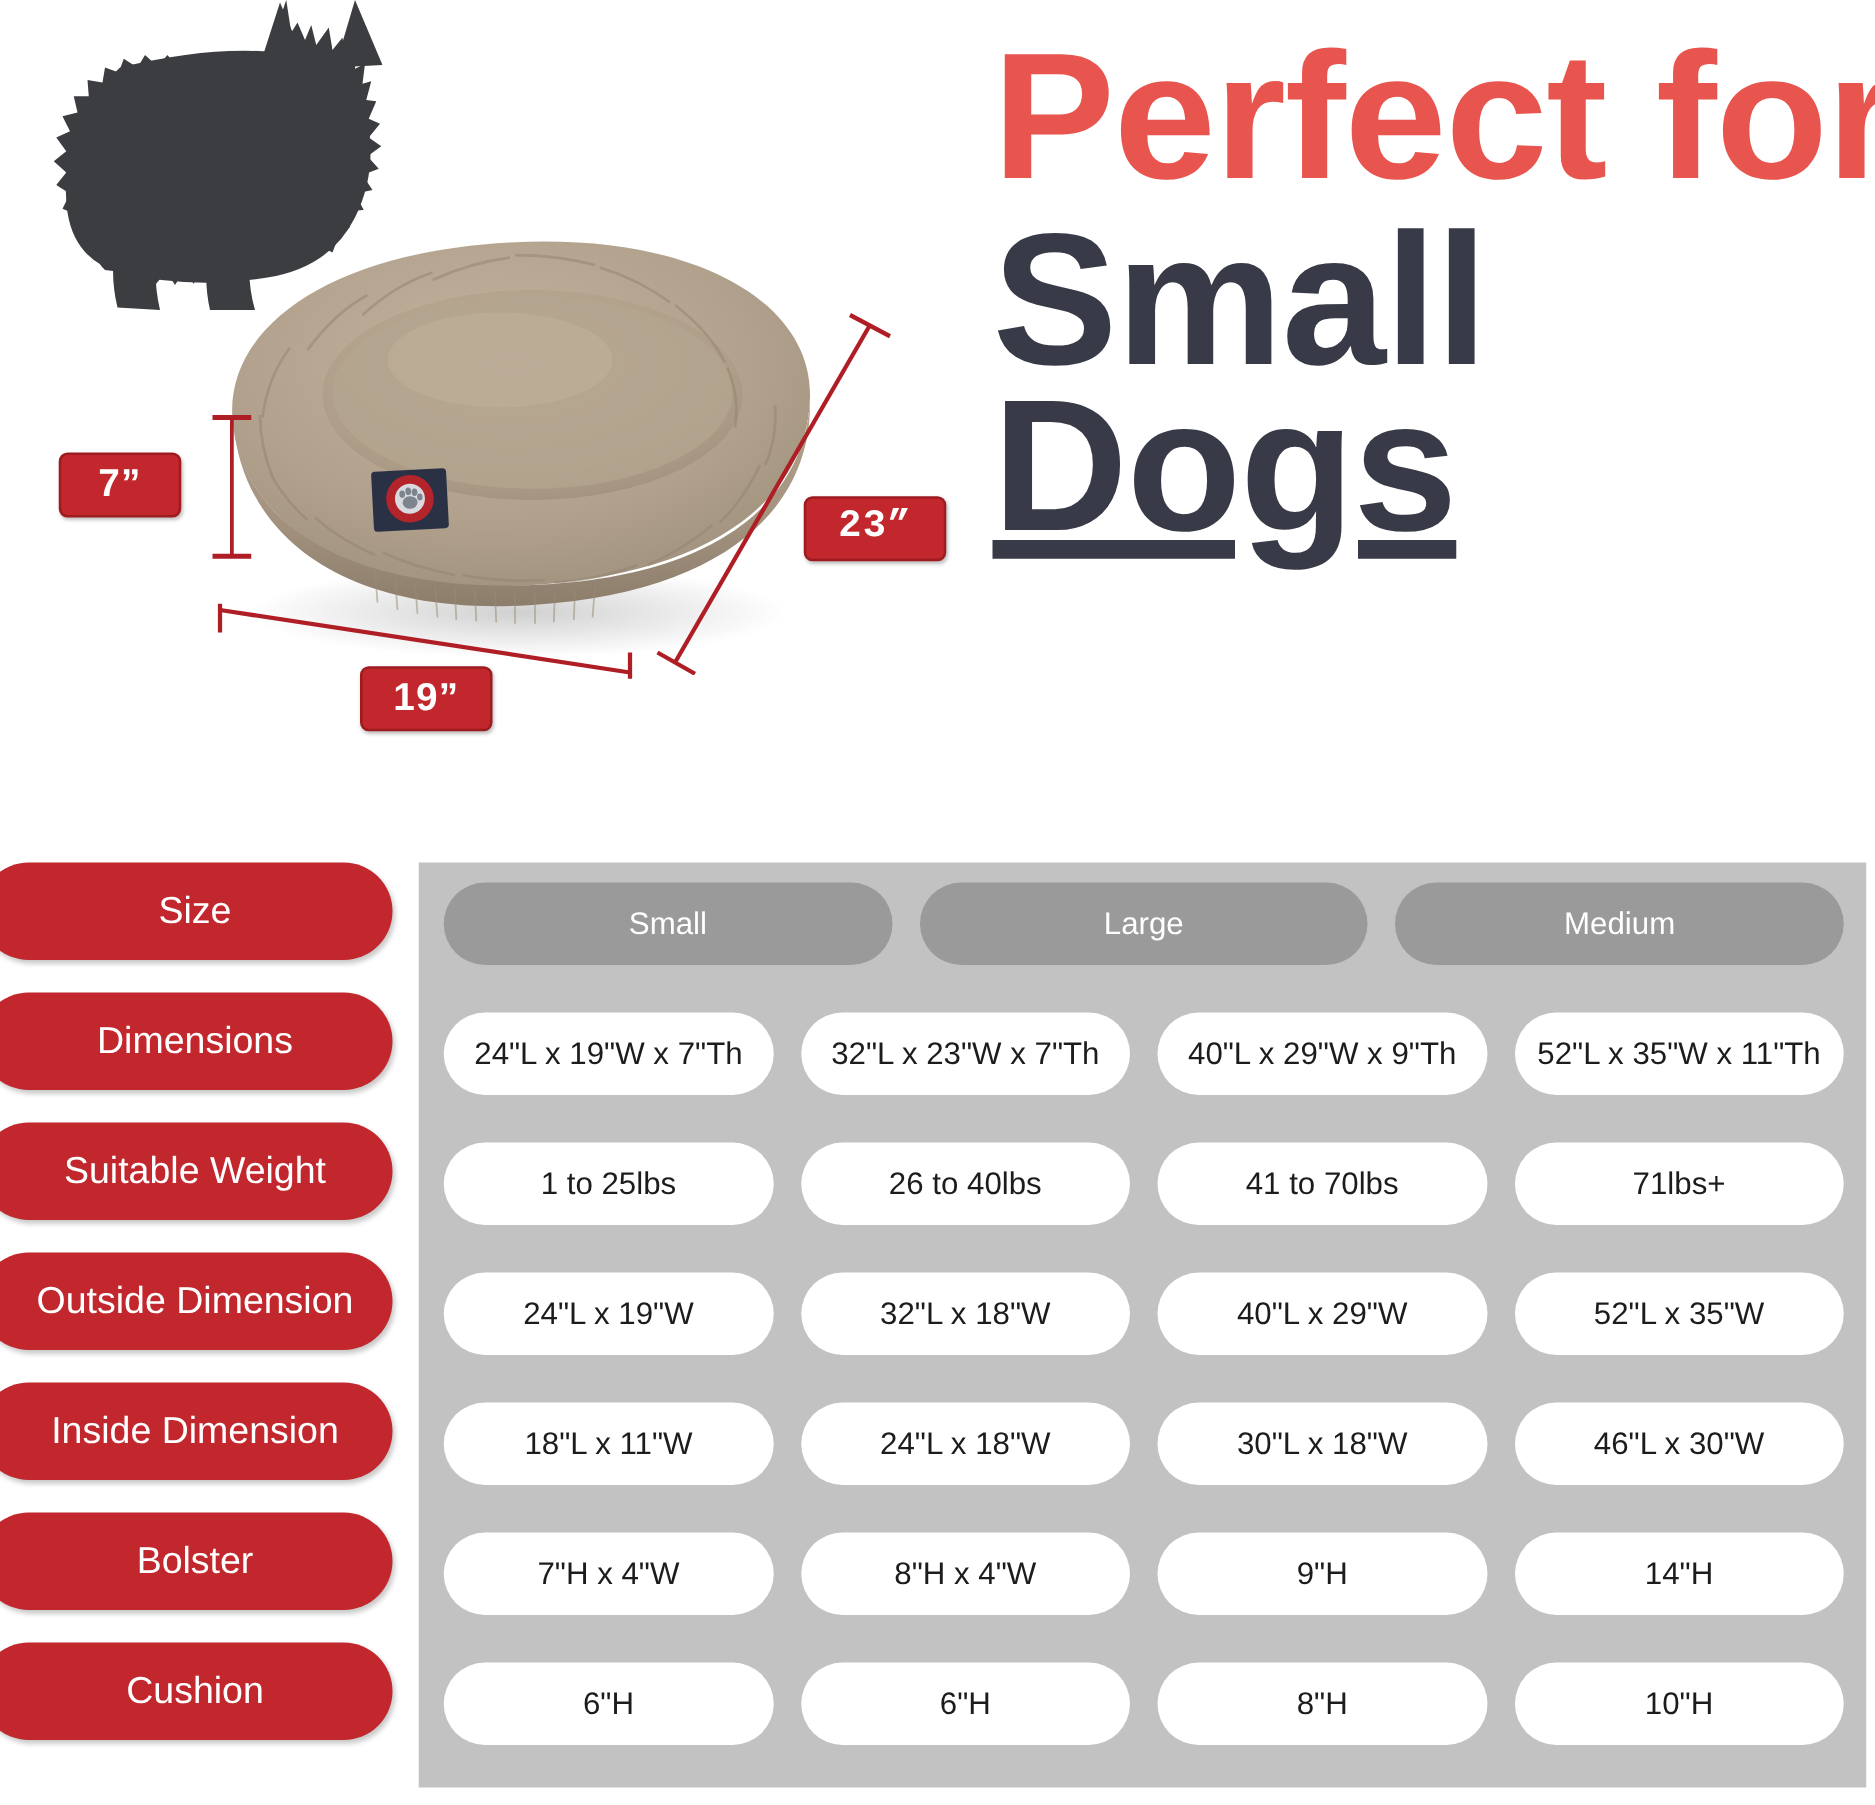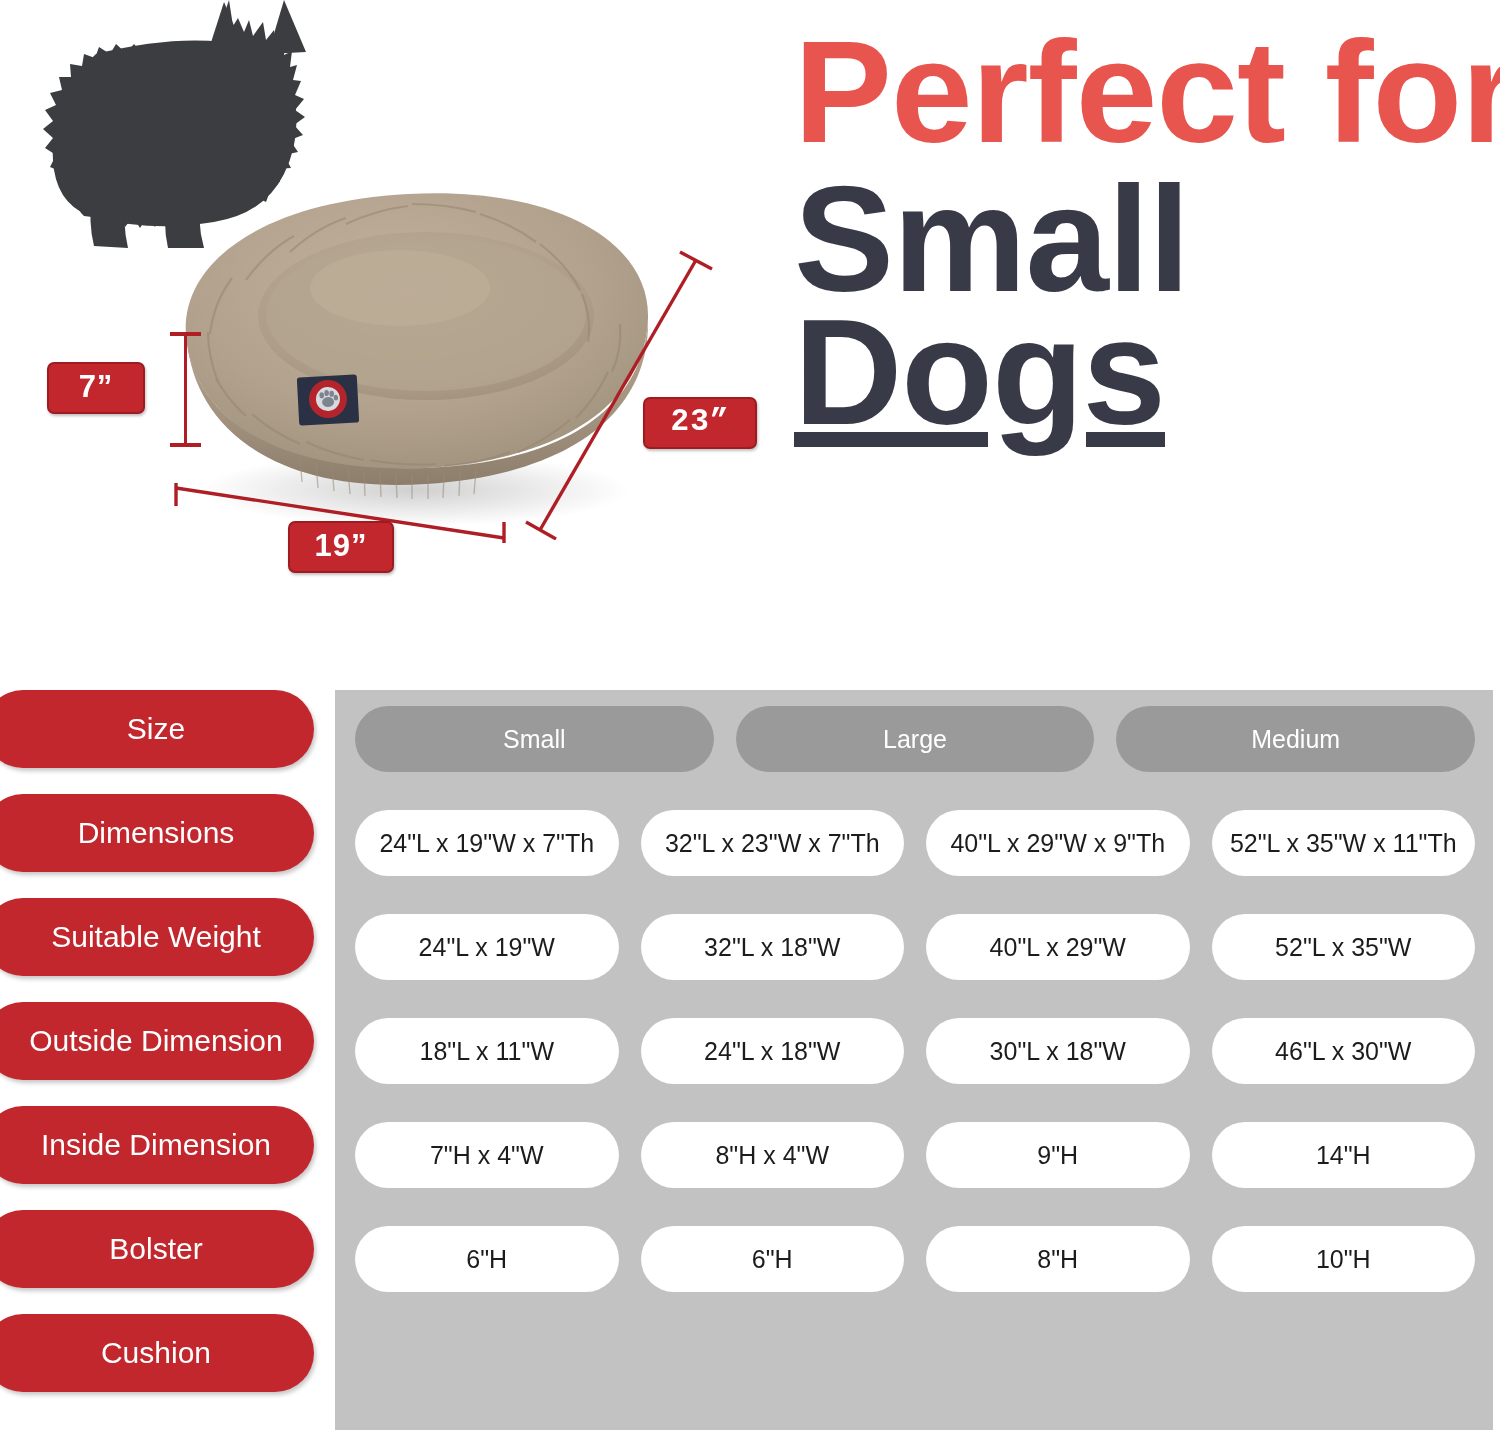--- a/index.html
+++ b/index.html
@@ -289,21 +289,21 @@
     <div class="meas-cap" style="left:170px; top:443px; width:31px; height:4px;"></div>
     <div class="meas-badge" style="left:47px; top:362px; width:68px;">7”</div>
 
     <div style="position:absolute; left:170px; top:482px; width:340px; height:62px;">
       <svg width="340" height="62" viewBox="0 0 340 62">
         <line x1="6" y1="6" x2="334" y2="56" stroke="#AF1E24" stroke-width="3.4"></line>
         <line x1="6" y1="1" x2="6" y2="24" stroke="#AF1E24" stroke-width="3.4"></line>
         <line x1="334" y1="40" x2="334" y2="61" stroke="#AF1E24" stroke-width="3.4"></line>
       </svg>
     </div>
-    <div class="meas-badge" style="left:288px; top:521px; width:76px;">19”</div>
+    <div class="meas-badge" style="left:288px; top:533px; width:76px;">19”</div>
 
     <div style="position:absolute; left:520px; top:250px; width:210px; height:290px;">
       <svg width="210" height="290" viewBox="0 0 210 290">
         <line x1="20" y1="280" x2="176" y2="10" stroke="#AF1E24" stroke-width="3.4"></line>
         <line x1="6" y1="272" x2="36" y2="289" stroke="#AF1E24" stroke-width="3.4"></line>
         <line x1="160" y1="2" x2="192" y2="19" stroke="#AF1E24" stroke-width="3.4"></line>
       </svg>
     </div>
     <div class="meas-badge" style="left:643px; top:397px; width:84px;font-family:Liberation Mono, monospace;">23”</div>
 
@@ -335,20 +335,26 @@
         <div class="cell header">Medium</div>
       </div>
 
       <div class="grid-row">
         <div class="cell value">24"L x 19"W x 7"Th</div>
         <div class="cell value">32"L x 23"W x 7"Th</div>
         <div class="cell value">40"L x 29"W x 9"Th</div>
         <div class="cell value">52"L x 35"W x 11"Th</div>
       </div>
 
+      <div class="grid-row">
+        <div class="cell value">1 to 25lbs</div>
+        <div class="cell value">26 to 40lbs</div>
+        <div class="cell value">41 to 70lbs</div>
+        <div class="cell value">71lbs+</div>
+      </div>
 
       <div class="grid-row">
         <div class="cell value">24"L x 19"W</div>
         <div class="cell value">32"L x 18"W</div>
         <div class="cell value">40"L x 29"W</div>
         <div class="cell value">52"L x 35"W</div>
       </div>
 
       <div class="grid-row">
         <div class="cell value">18"L x 11"W</div>

